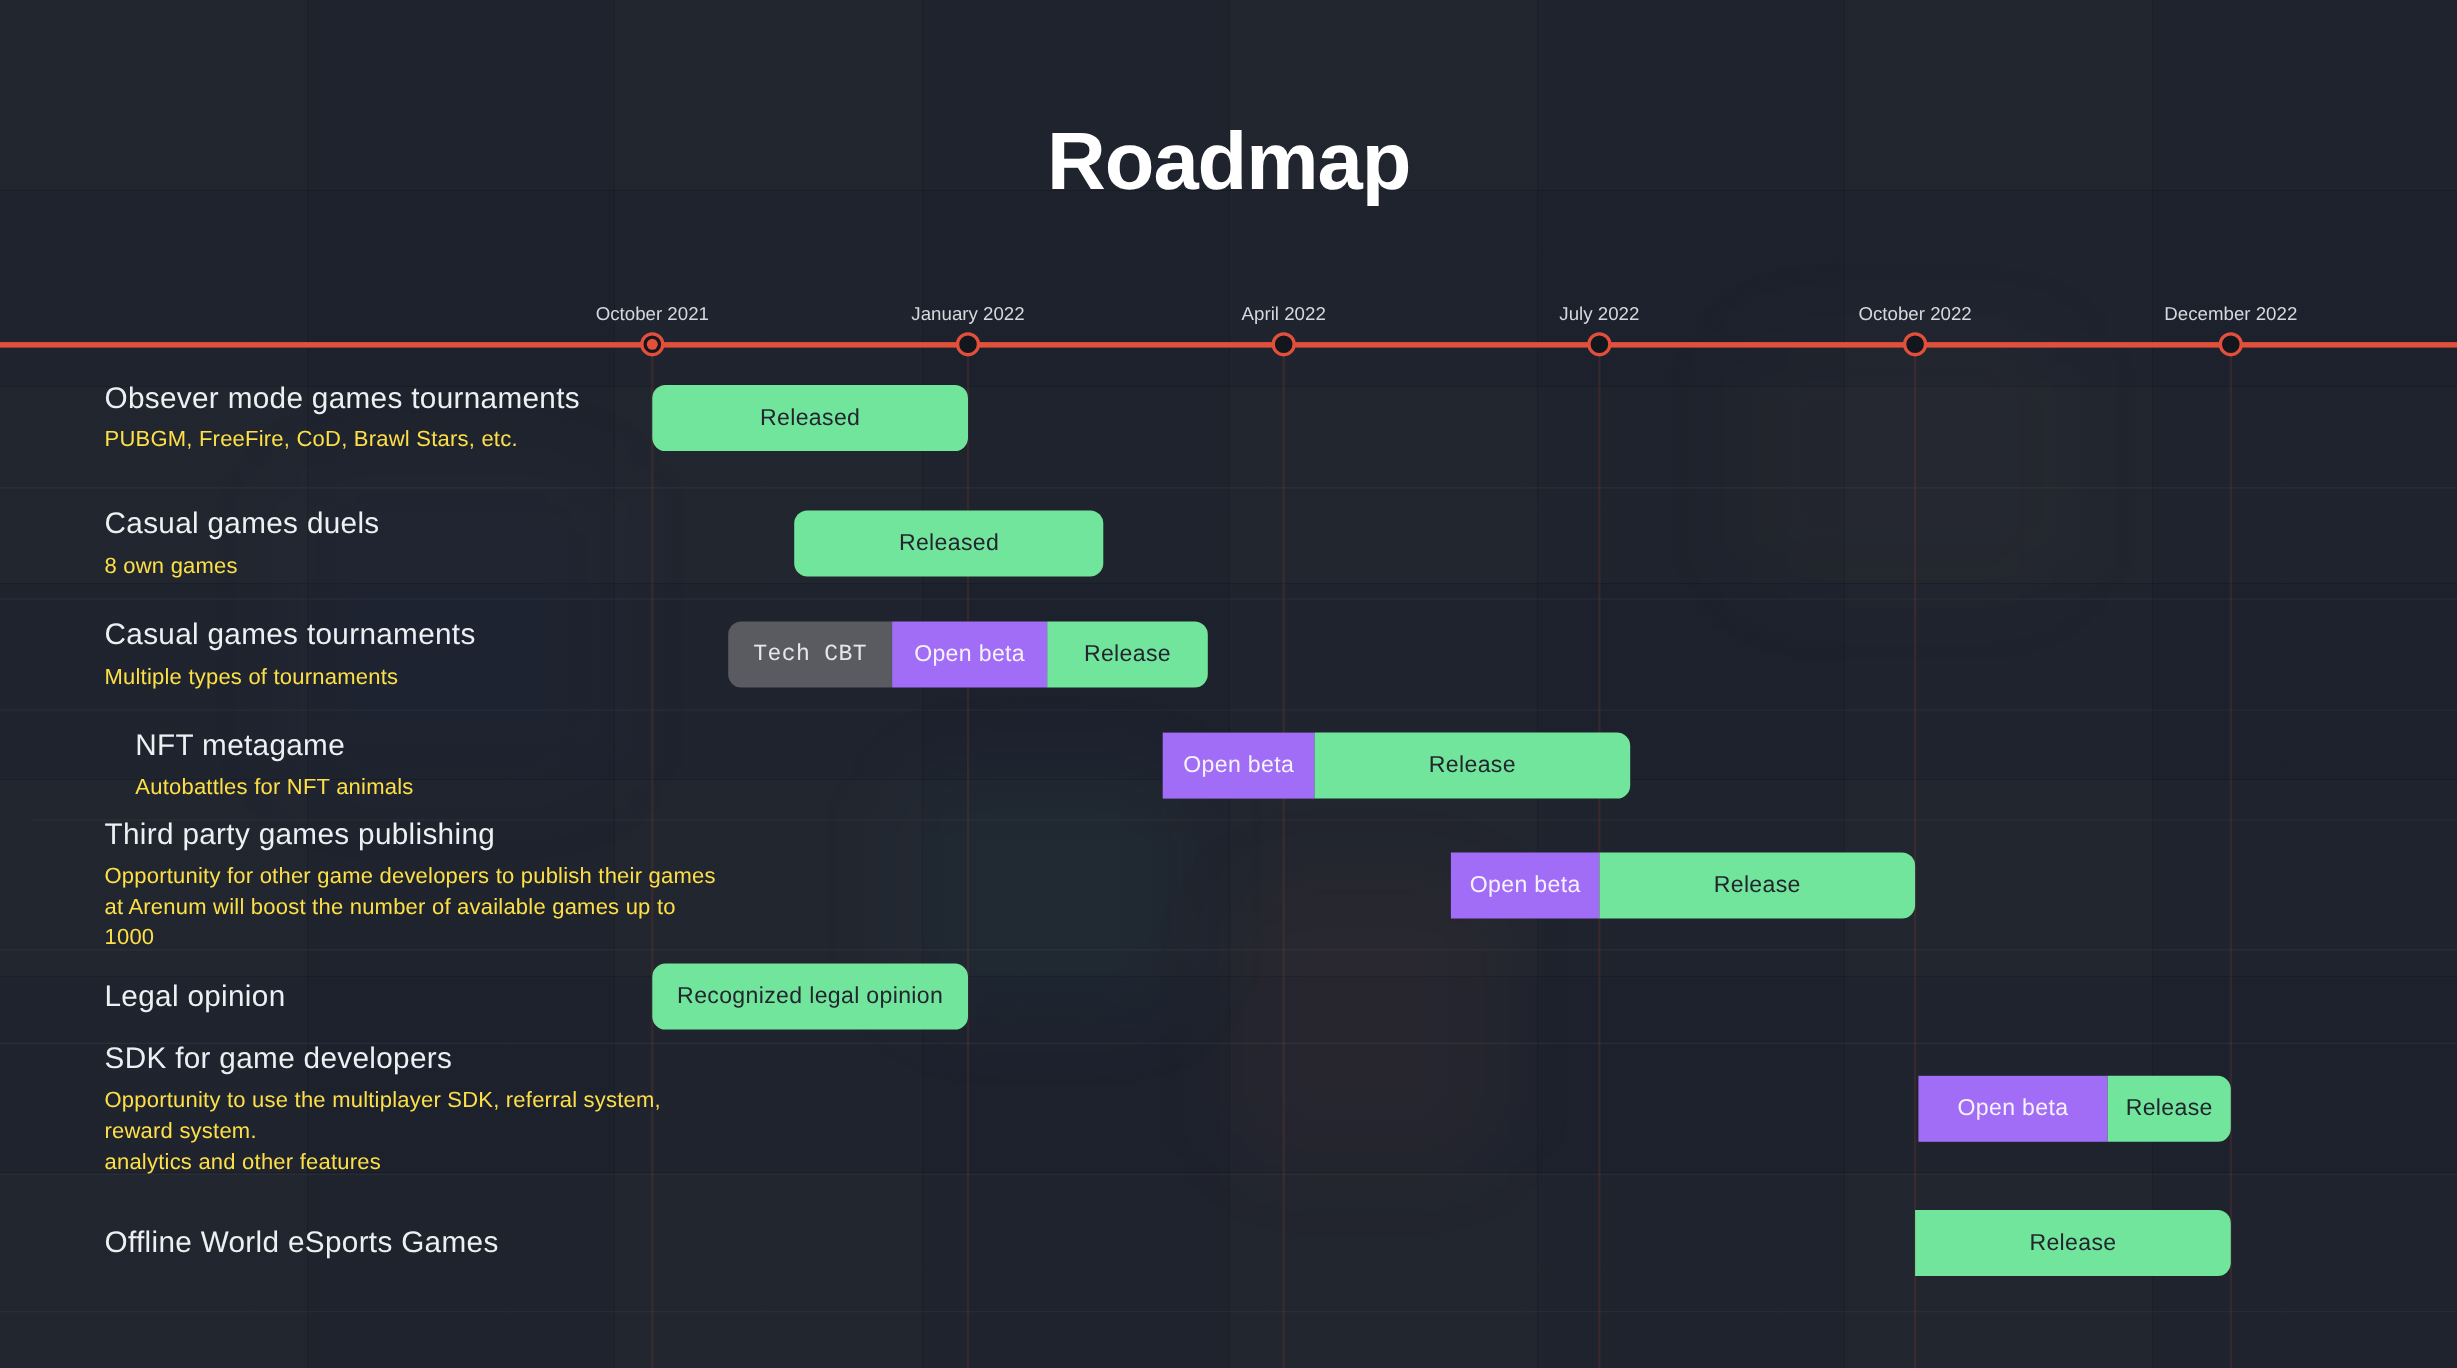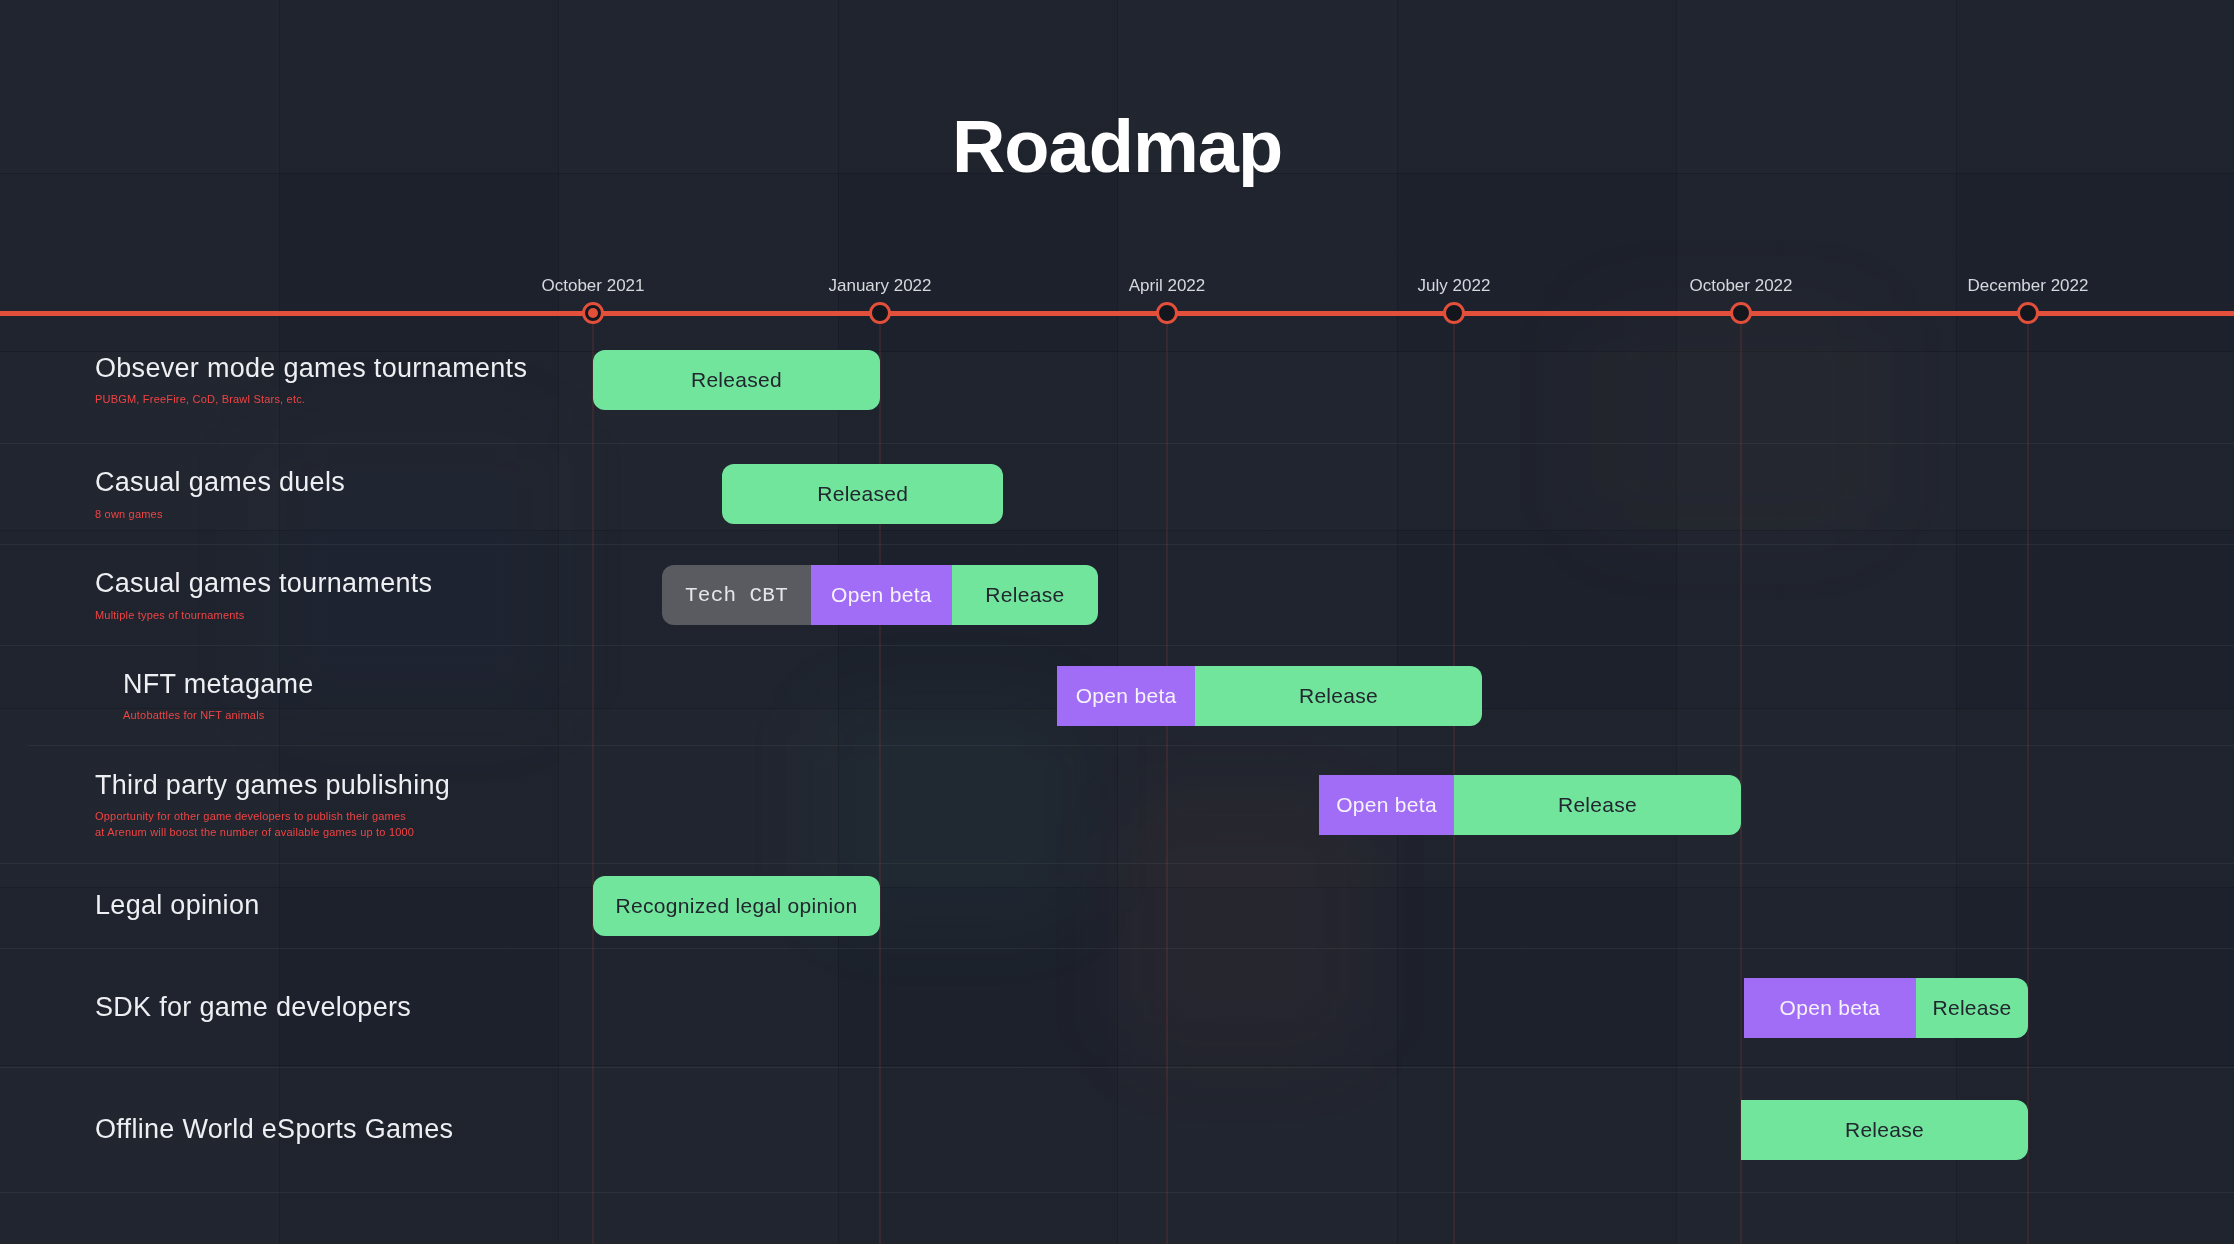--- a/index.html
+++ b/index.html
@@ -49,21 +49,21 @@
   .vgrid{
     position:absolute;top:316px;bottom:0;width:2px;
     background:rgba(226,80,59,0.13);transform:translateX(-50%);z-index:0;
   }
 
   
   .rows{position:absolute;left:0;top:316px;width:2234px;z-index:1;}
   .row{position:relative;width:100%;border-bottom:1px solid rgba(255,255,255,0.05);}
   .rowlabel{position:absolute;left:95px;top:50%;transform:translateY(-50%);max-width:560px;}
   .rowtitle{color:#edeff2;font-size:27px;letter-spacing:0.3px;line-height:1.25;}
-  .rowsub{color:#ef4444;font-size:11px;margin-top:7px;line-height:1.4;white-space:pre-line;letter-spacing:0.2px;}
+  .rowsub{color:#fde047;font-size:20px;margin-top:7px;line-height:1.4;white-space:pre-line;letter-spacing:0.2px;}
 
   .seg{
     position:absolute;top:50%;transform:translateY(-50%);height:60px;
     display:flex;align-items:center;justify-content:center;
     font-size:21px;letter-spacing:0.3px;box-sizing:border-box;white-space:nowrap;
   }
   .seg-released{background:#72e59c;color:#22262f;}
   .seg-open_beta{background:#a16cf6;color:#f5f2fb;}
   .seg-tech_cbt{background:#5a5b61;color:#e6e7ea;font-family:Liberation Mono, monospace;}
   .r-start{border-top-left-radius:12px;border-bottom-left-radius:12px;}
@@ -149,20 +149,22 @@
       </div>
       <div class="row" style="height: 84px;">
         <div class="rowlabel">
           <div class="rowtitle">Legal opinion</div>
         </div>
         <div class="seg seg-released r-start r-end" style="left: 593px; width: 287px;">Recognized legal opinion</div>
       </div>
       <div class="row" style="height: 118px;">
         <div class="rowlabel">
           <div class="rowtitle">SDK for game developers</div>
+          <div class="rowsub">Opportunity to use the multiplayer SDK, referral system, reward system.
+analytics and other features</div>
         </div>
         <div class="seg seg-open_beta" style="left: 1743.87px; width: 172.2px;">Open beta</div>
         <div class="seg seg-released r-end" style="left: 1916.07px; width: 111.93px;">Release</div>
       </div>
       <div class="row" style="height: 124px;">
         <div class="rowlabel">
           <div class="rowtitle">Offline World eSports Games</div>
         </div>
         <div class="seg seg-released r-end" style="left: 1741px; width: 287px;">Release</div>
       </div>

